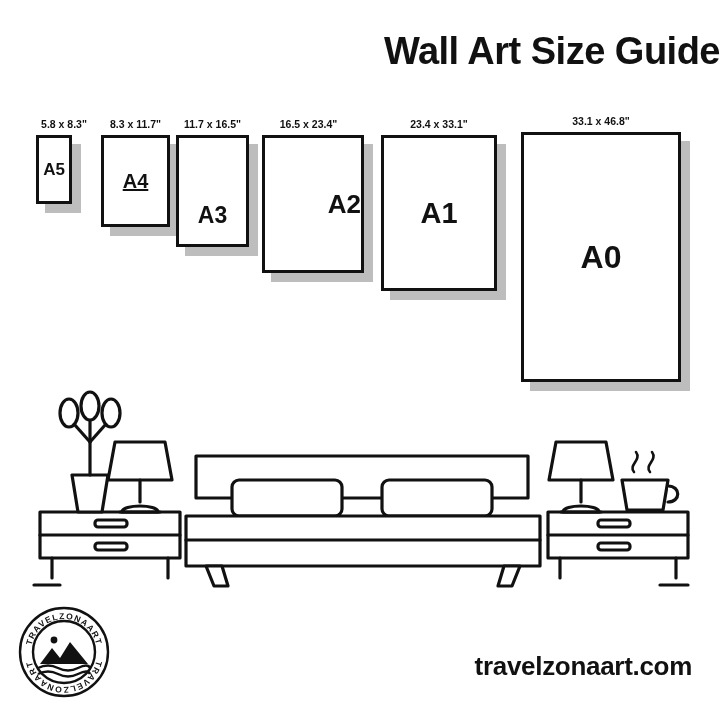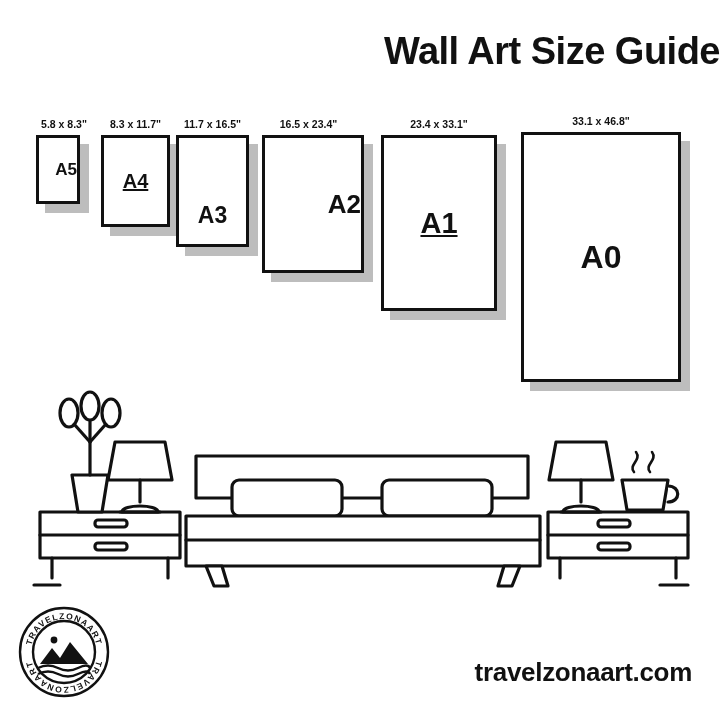--- a/index.html
+++ b/index.html
@@ -77,21 +77,21 @@
     left: 0;
     top: 380px;
     width: 720px;
     height: 230px;
   }
 
   
   .footer-url {
     position: absolute;
     right: 28px;
-    bottom: 32px;
+    bottom: 38px;
     font-size: 26px;
     font-weight: bold;
     color: #111111;
     letter-spacing: -0.3px;
   }
   .logo {
     position: absolute;
     left: 18px;
     bottom: 22px;
     width: 92px;
@@ -102,21 +102,21 @@
 <body>
 
 <div id="page">
 
   <div class="title">Wall Art Size Guide</div>
 
   <div class="frames">
 
     <div class="frame-group" style="left:36px; top:0; width:56px;">
       <div class="frame-dim" style="top:8px;">5.8 x 8.3"</div>
-      <div class="frame-box" style="left:0; top:25px; width:44px; height:69px;justify-content:flex-end;">
+      <div class="frame-box" style="left:0; top:25px; width:36px; height:69px;">
         <span class="frame-label" style="font-size:17px;">A5</span>
       </div>
     </div>
 
     <div class="frame-group" style="left:101px; top:0; width:69px;">
       <div class="frame-dim" style="top:8px;">8.3 x 11.7"</div>
       <div class="frame-box" style="left:0; top:25px; width:69px; height:92px;">
         <span class="frame-label" style="font-size:20px;text-decoration:underline;">A4</span>
       </div>
     </div>
@@ -130,21 +130,21 @@
 
     <div class="frame-group" style="left:262px; top:0; width:93px;">
       <div class="frame-dim" style="top:8px;">16.5 x 23.4"</div>
       <div class="frame-box" style="left:0; top:25px; width:102px; height:138px;justify-content:flex-end;">
         <span class="frame-label" style="font-size:26px;">A2</span>
       </div>
     </div>
 
     <div class="frame-group" style="left:381px; top:0; width:116px;">
       <div class="frame-dim" style="top:8px;">23.4 x 33.1"</div>
-      <div class="frame-box" style="left:0; top:25px; width:116px; height:176px;text-decoration:underline;">
+      <div class="frame-box" style="left:0; top:25px; width:116px; height:156px;">
         <span class="frame-label" style="font-size:29px;">A1</span>
       </div>
     </div>
 
     <div class="frame-group" style="left:521px; top:0; width:160px;">
       <div class="frame-dim" style="top:5px;">33.1 x 46.8"</div>
       <div class="frame-box" style="left:0; top:22px; width:160px; height:250px;">
         <span class="frame-label" style="font-size:32px;">A0</span>
       </div>
     </div>

